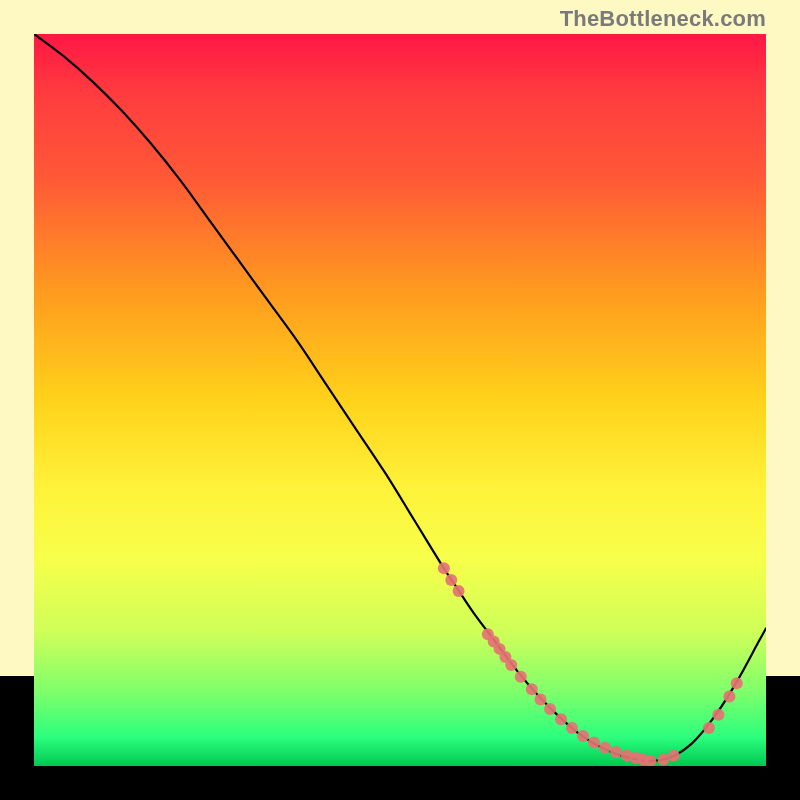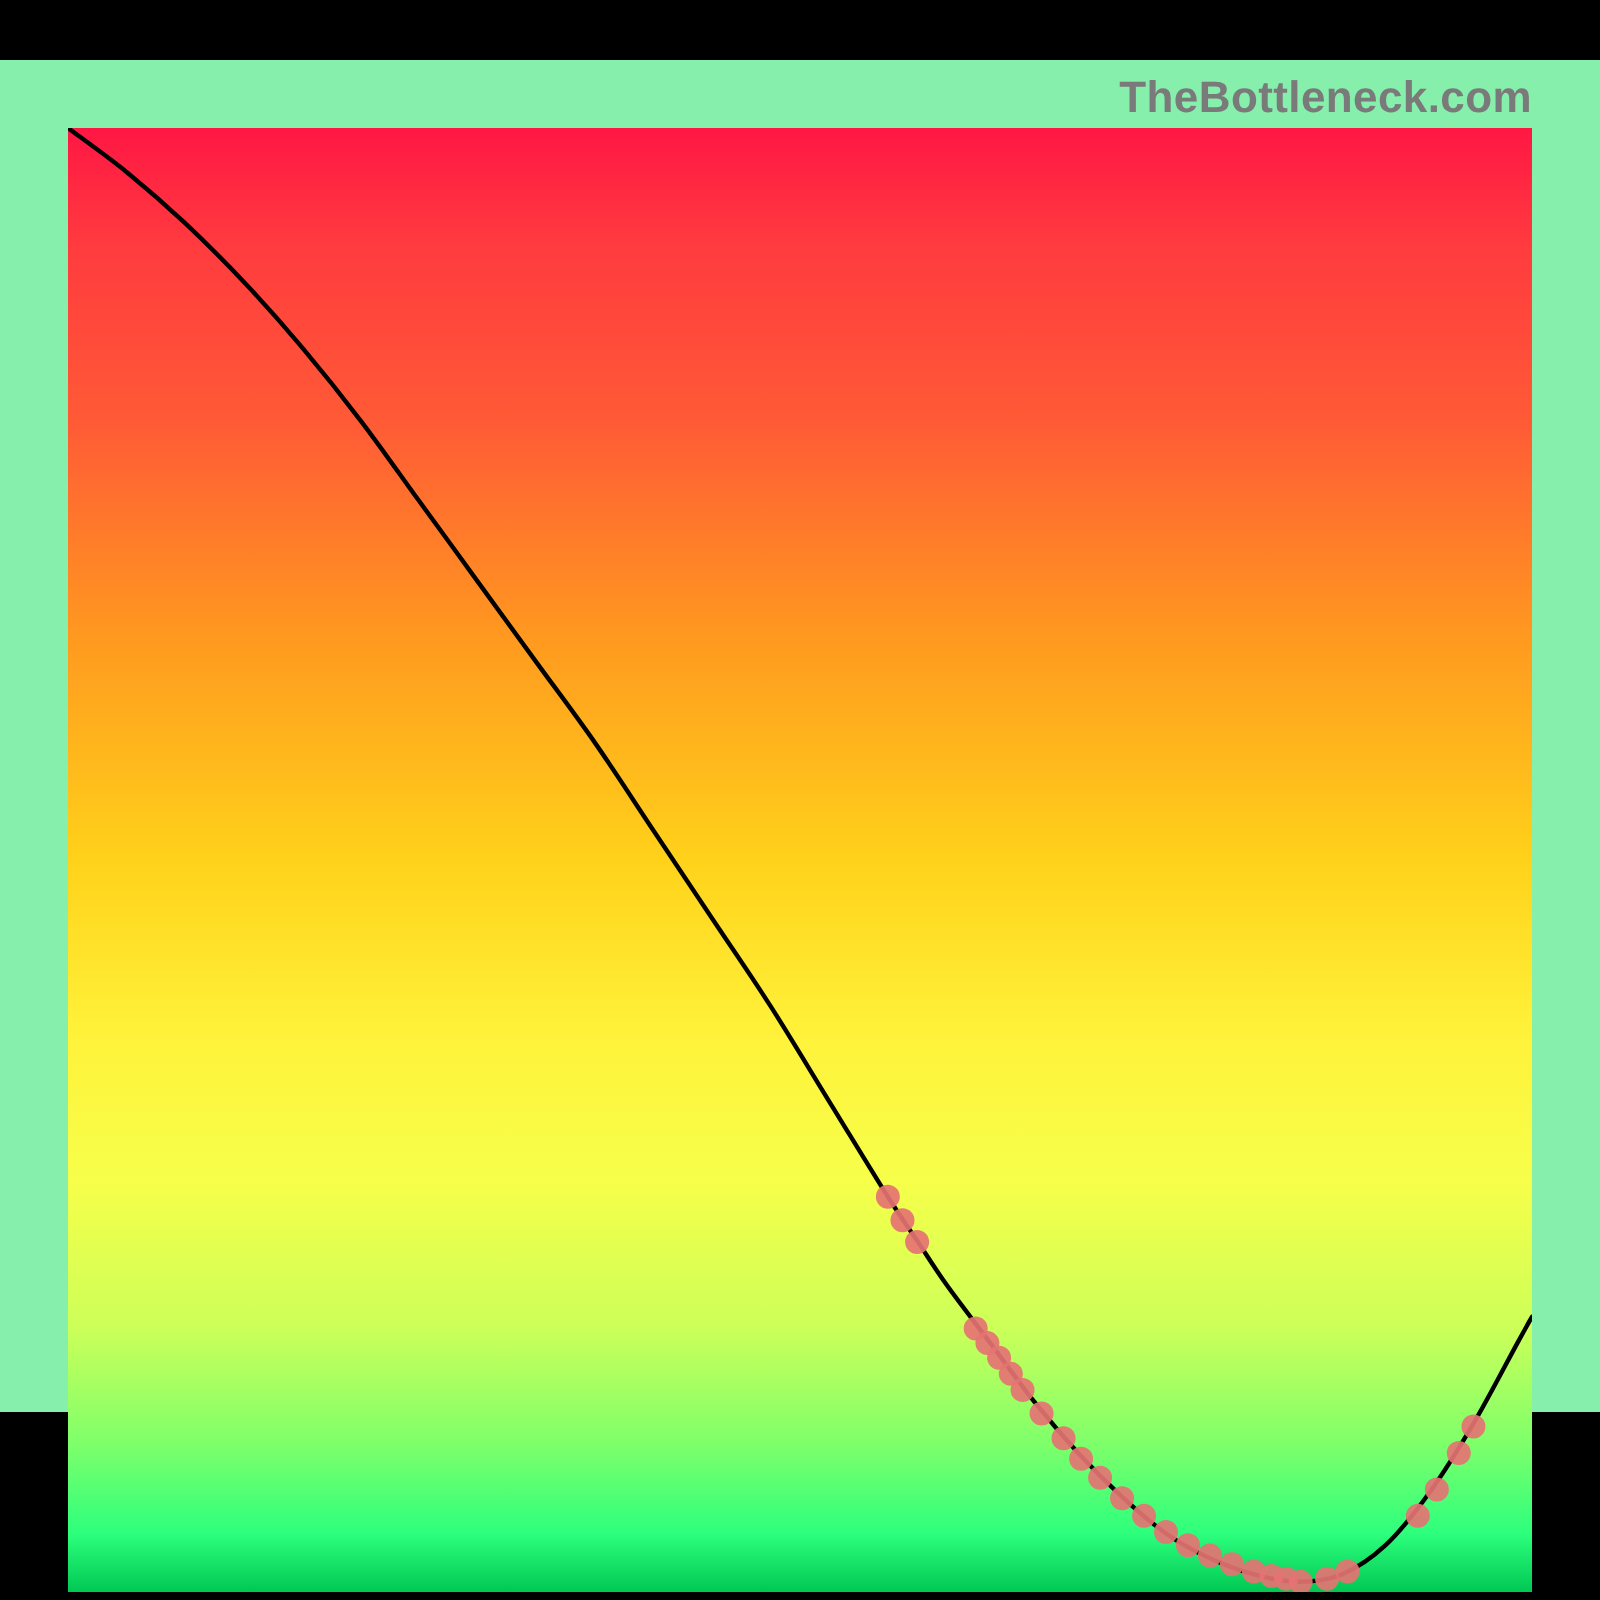--- a/index.html
+++ b/index.html
@@ -10,22 +10,21 @@
     background: #000;
     overflow: hidden;
     font-family: Arial, Helvetica, sans-serif;
   }
   .frame {
     position: absolute;
     left: 0;
     top: 0;
     width: 800px;
     height: 676px;
-    background: #86efac;
-    margin-top: 30px;
+    background: #fef9c3;
   }
   .plot-area {
     position: absolute;
     left: 34px;
     top: 34px;
     width: 732px;
     height: 732px;
     
     background: linear-gradient(
       to bottom,

